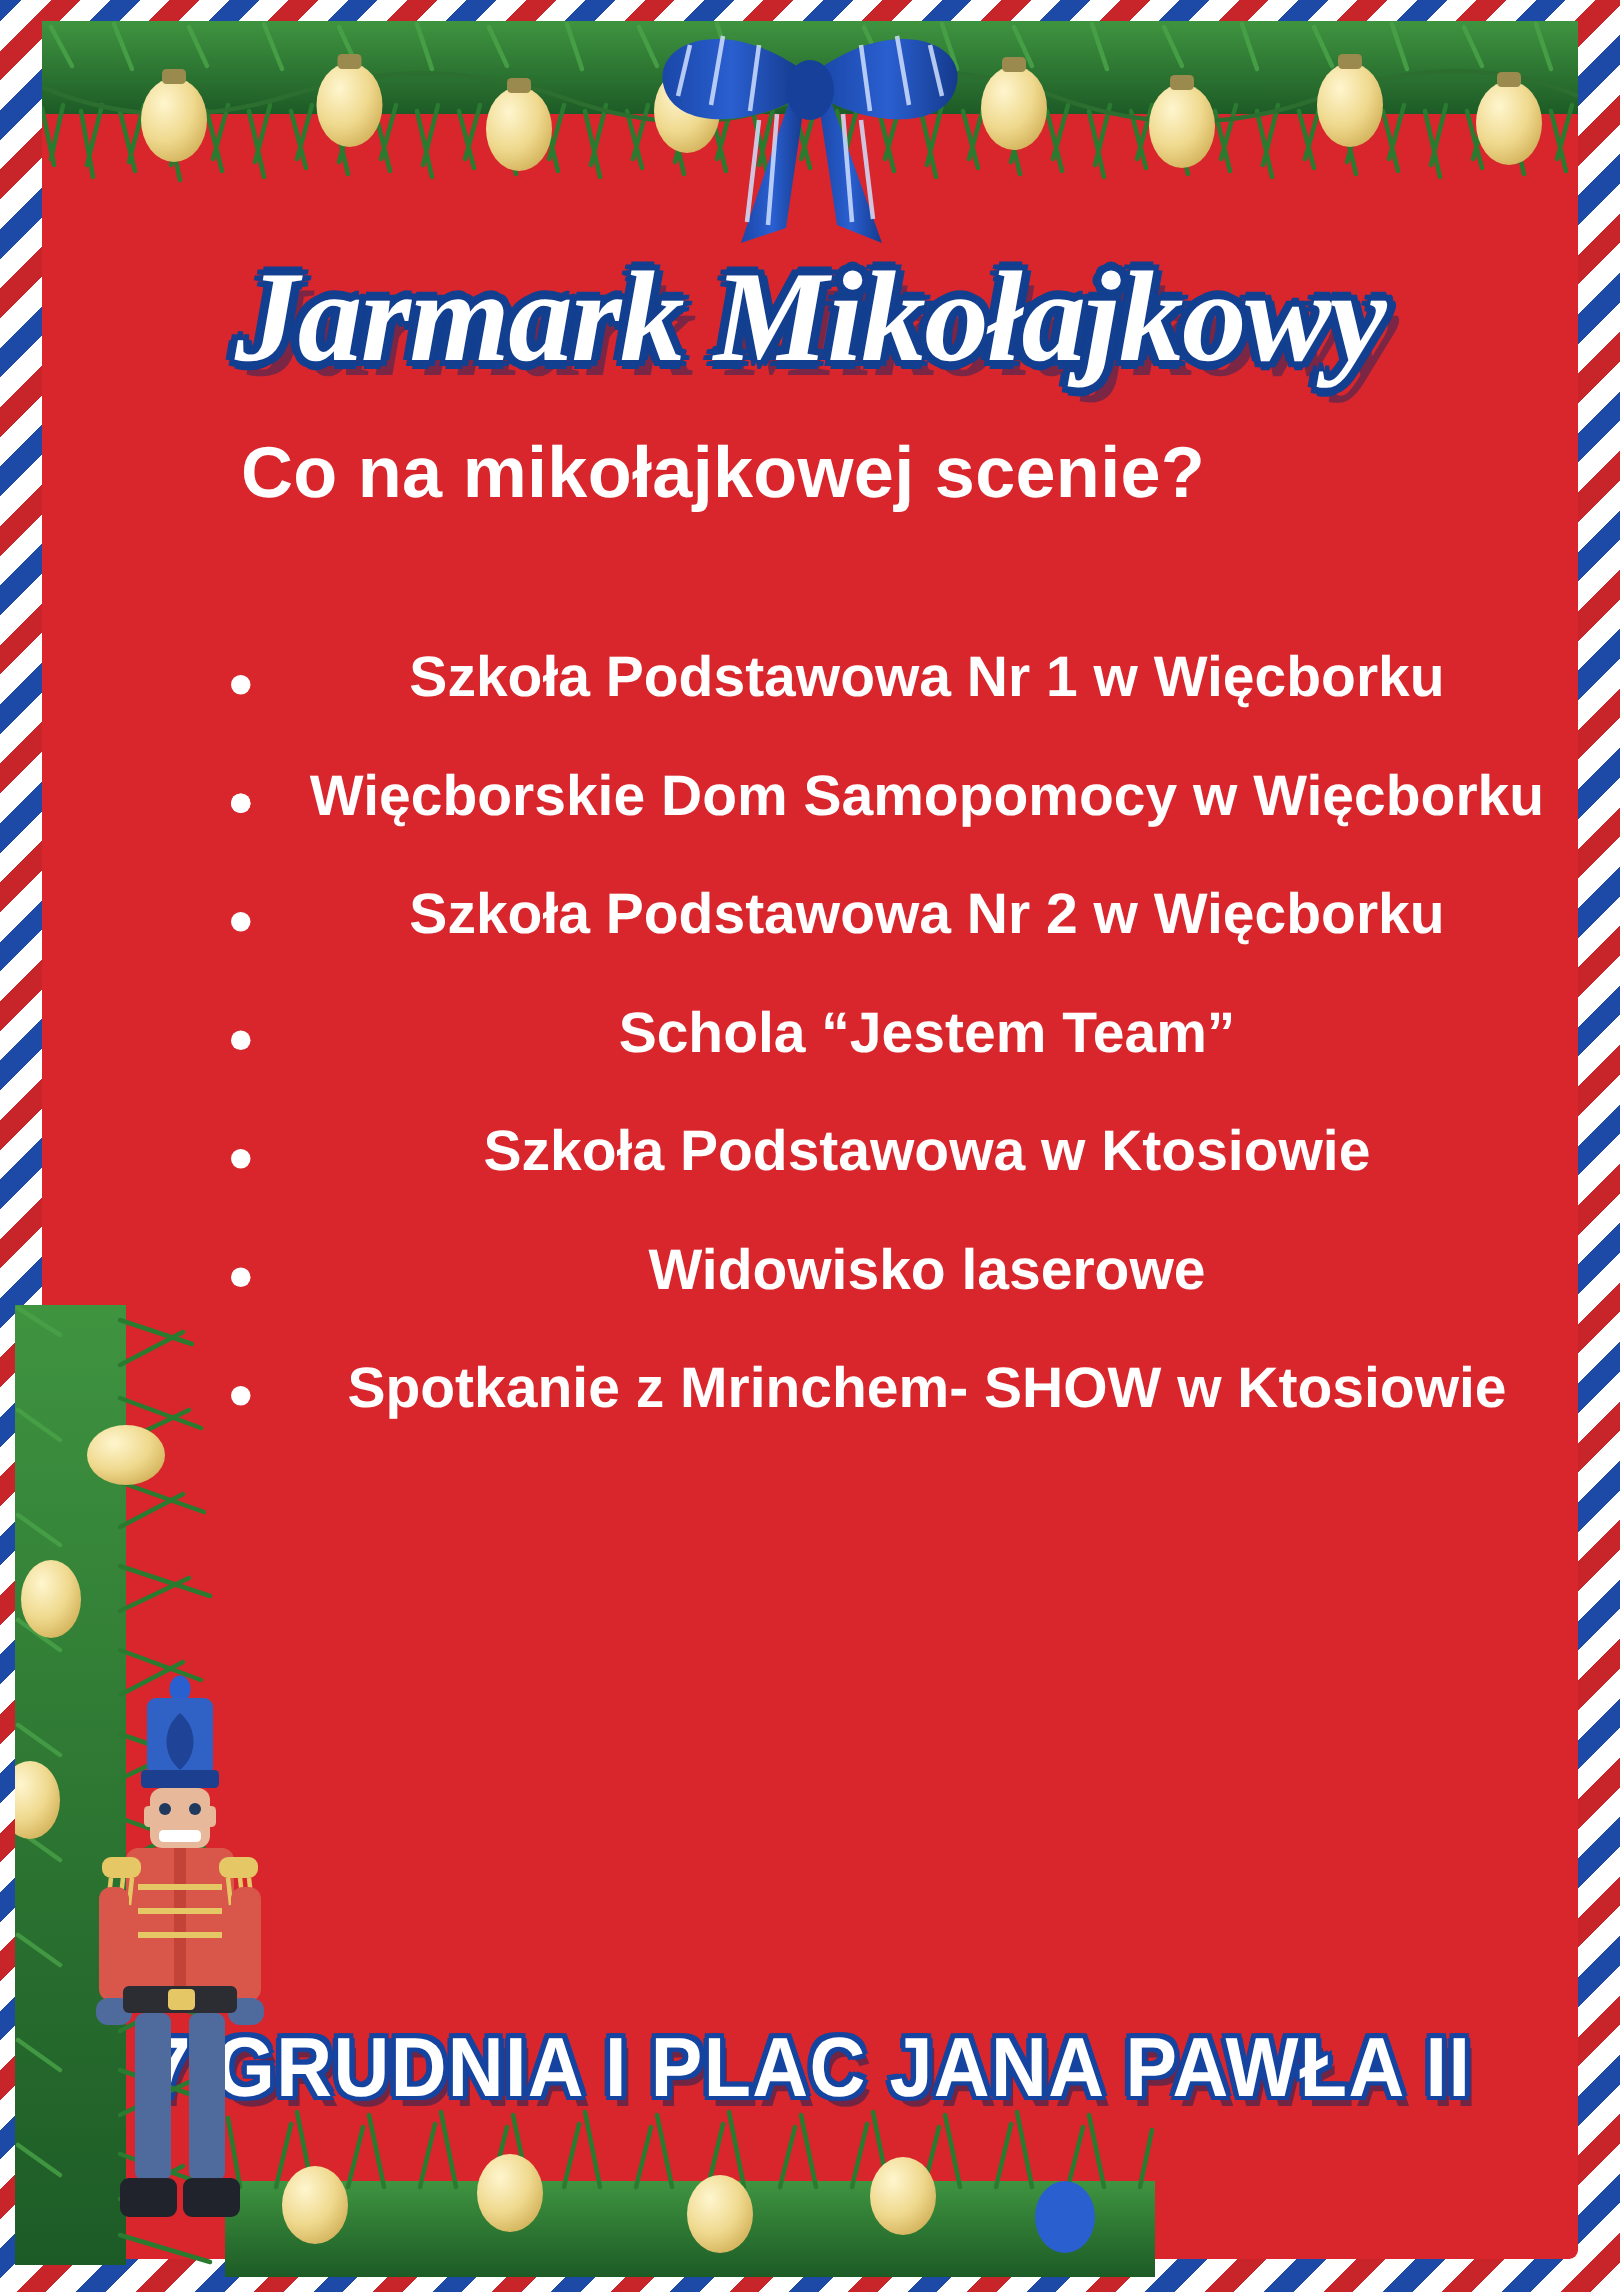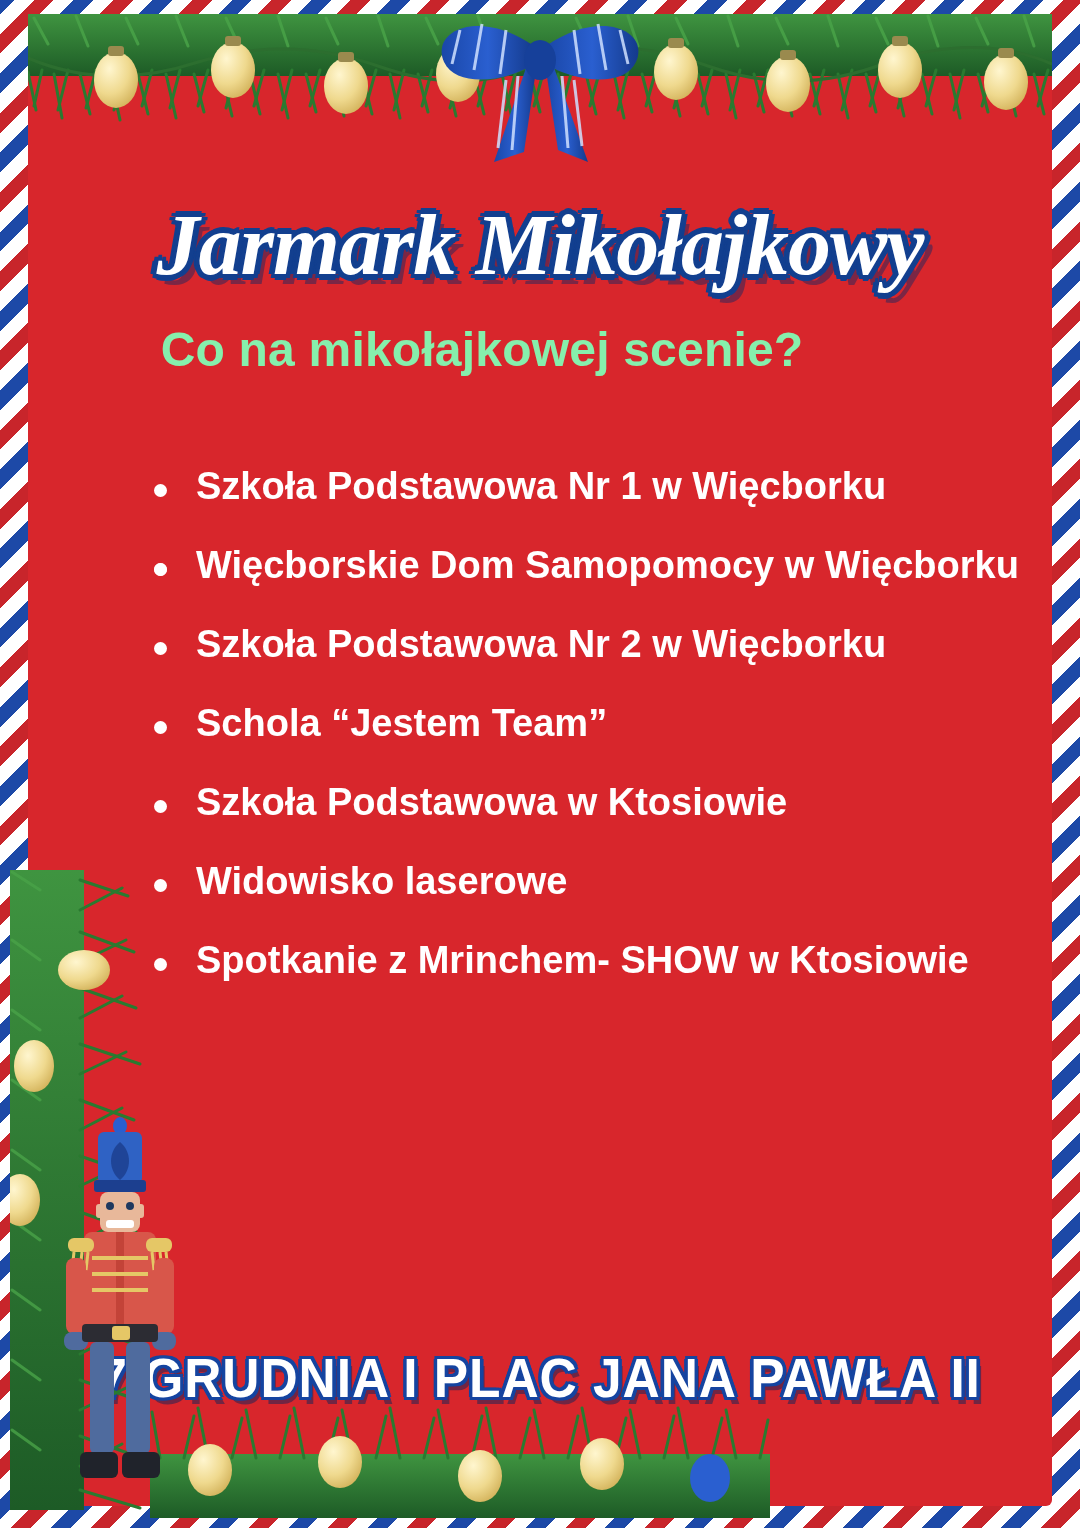--- a/index.html
+++ b/index.html
@@ -85,21 +85,20 @@
     height: 400px;
     z-index: 6;
     pointer-events: none;
   }
 
   
   .content {
     position: absolute;
     inset: 0;
     z-index: 4;
-    margin-top: 34px;
   }
 
   .title {
     position: absolute;
     top: 168px;
     left: 0;
     width: 1080px;
     text-align: center;
     font-family: "Liberation Serif", serif;
     font-weight: bold;
@@ -116,21 +115,21 @@
   }
 
   .subtitle {
     position: absolute;
     top: 288px;
     left: 0;
     width: 964px;
     text-align: center;
     font-size: 48px;
     font-weight: bold;
-    color: #86efac;
+    color: #ffffff;
     letter-spacing: 0.2px;
   }
 
   .lineup {
     position: absolute;
     top: 432px;
     left: 140px;
     width: 900px;
     list-style: none;
     margin: 0;
@@ -138,20 +137,21 @@
   }
   .lineup li {
     position: relative;
     color: #ffffff;
     font-size: 38px;
     font-weight: bold;
     line-height: 1.08;
     margin-bottom: 38px;
     padding-left: 56px;
     white-space: nowrap;
+    text-align: center;
   }
   .lineup li .bullet {
     position: absolute;
     left: 14px;
     top: 18px;
     width: 13px;
     height: 13px;
     background: #ffffff;
     border-radius: 50%;
   }

